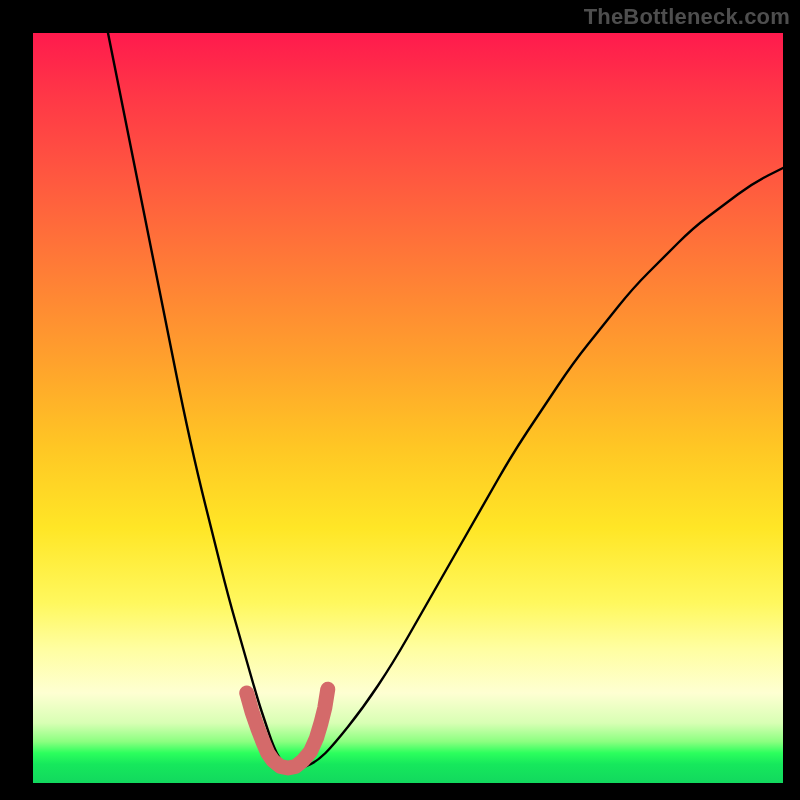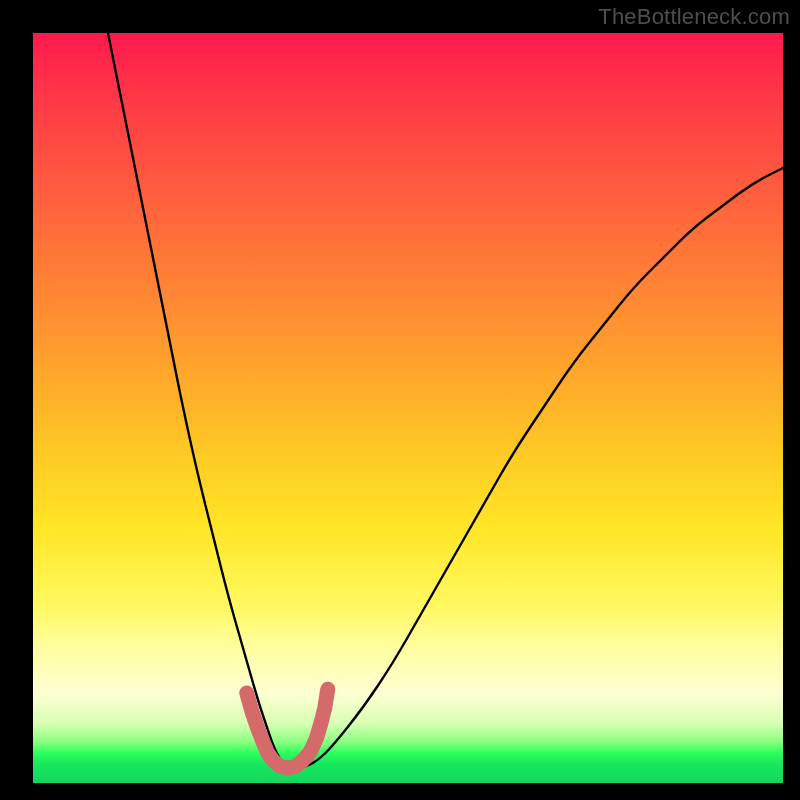--- a/index.html
+++ b/index.html
@@ -18,21 +18,21 @@
     width: 800px;
     height: 800px;
     background: #000;
   }
   .watermark {
     position: absolute;
     top: 4px;
     right: 10px;
     color: #4e4e4e;
     font-size: 22px;
-    font-weight: 400;
+    font-weight: 700;
     letter-spacing: 0.2px;
     z-index: 10;
   }
   .plot-area {
     position: absolute;
     top: 33px;
     left: 33px;
     width: 750px;
     height: 750px;
     overflow: hidden;

